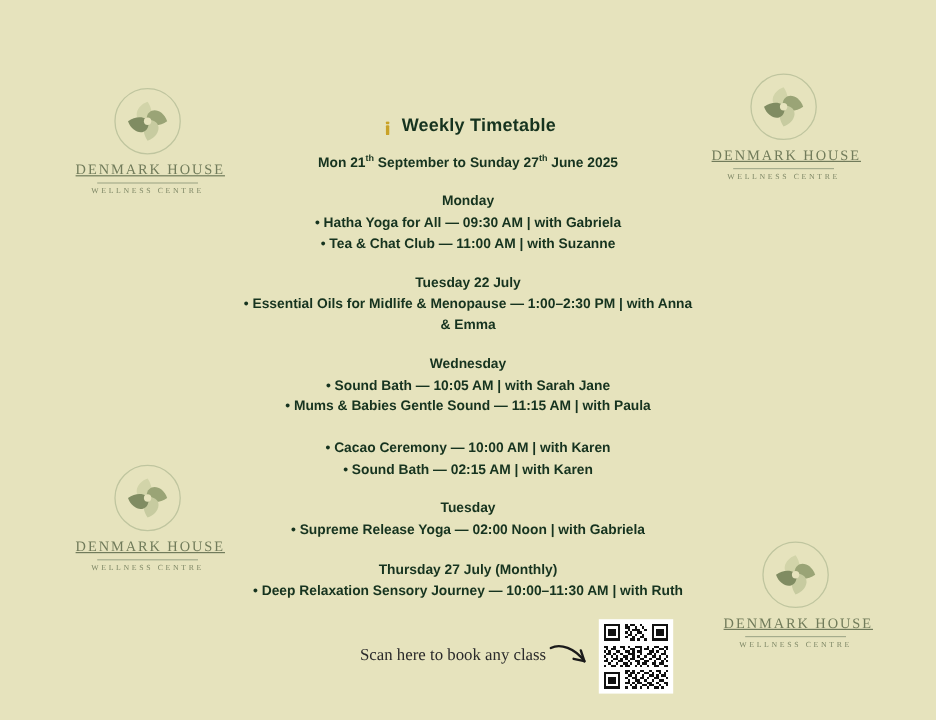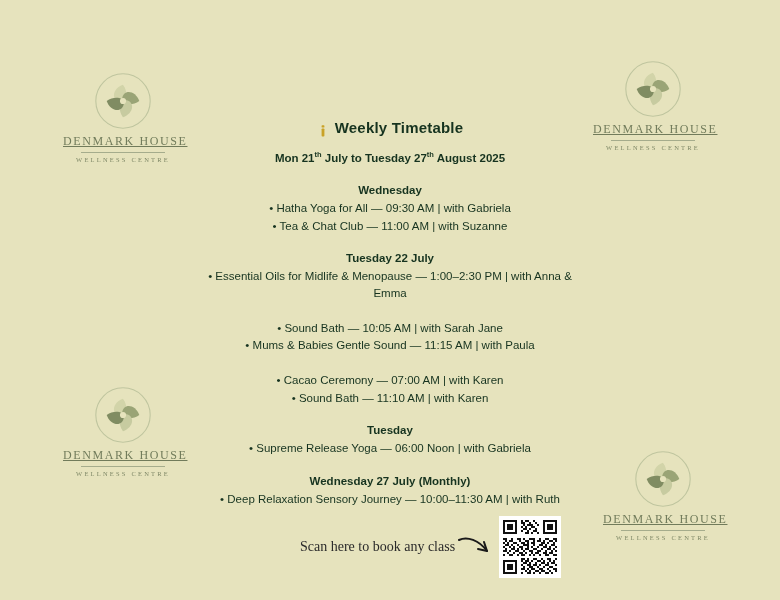--- a/index.html
+++ b/index.html
@@ -61,21 +61,20 @@
   #logo-bl { left: 63px;  top: 386px; }
   #logo-br { left: 603px; top: 450px; }
 
   
   .content {
     position: absolute;
     left: 190px;
     top: 96px;
     width: 400px;
     text-align: center;
-    margin-top: 23px;
   }
   .title-row {
     display: flex;
     align-items: center;
     justify-content: center;
     gap: 6px;
     margin-bottom: 14px;
   }
   .title {
     font-size: 15px;
@@ -105,21 +104,21 @@
     margin-bottom: 18px;
   }
   .day-name {
     font-size: 11.5px;
     font-weight: bold;
     color: #16331f;
     margin-bottom: 4px;
   }
   .entry {
     font-size: 11.5px;
-    font-weight: normal;
+    font-weight: bold;
     color: #16331f;
     line-height: 1.45;
     margin: 0 auto 1px auto;
     width: 376px;
     text-align: center;
   }
 
   
   .book-row {
     position: absolute;
@@ -214,51 +213,52 @@
       <span class="info-icon">
         <svg viewBox="0 0 12 12" width="12" height="12">
           <rect x="4.6" y="0.3" width="2.8" height="2.2" rx="0.6" fill="#c9a227"></rect>
           <rect x="4.6" y="3.4" width="2.8" height="8.2" rx="0.8" fill="#c9a227"></rect>
         </svg>
       </span>
       <span class="title">Weekly Timetable</span>
     </div>
 
     <div class="daterange">
-      <span>Mon 21</span><sup>th</sup><span> July to Tuesday 27</span><sup>th</sup><span> August 2025</span>
-    </div>
-
-    <div class="day-block">
-      <div class="day-name">Wednesday</div>
+      <span>Mon 21</span><sup>th</sup><span> September to Sunday 27</span><sup>th</sup><span> June 2025</span>
+    </div>
+
+    <div class="day-block">
+      <div class="day-name">Monday</div>
       <div class="entry">• Hatha Yoga for All — 09:30 AM | with Gabriela</div>
       <div class="entry">• Tea &amp; Chat Club — 11:00 AM | with Suzanne</div>
     </div>
 
     <div class="day-block">
       <div class="day-name">Tuesday 22 July</div>
       <div class="entry">• Essential Oils for Midlife &amp; Menopause — 1:00–2:30 PM | with Anna &amp; Emma</div>
     </div>
 
     <div class="day-block">
+      <div class="day-name">Wednesday</div>
       <div class="entry">• Sound Bath — 10:05 AM | with Sarah Jane</div>
       <div class="entry">• Mums &amp; Babies Gentle Sound — 11:15 AM | with Paula</div>
     </div>
 
     <div class="day-block">
-      <div class="entry">• Cacao Ceremony — 07:00 AM | with Karen</div>
-      <div class="entry">• Sound Bath — 11:10 AM | with Karen</div>
+      <div class="entry">• Cacao Ceremony — 10:00 AM | with Karen</div>
+      <div class="entry">• Sound Bath — 02:15 AM | with Karen</div>
     </div>
 
     <div class="day-block">
       <div class="day-name">Tuesday</div>
-      <div class="entry">• Supreme Release Yoga — 06:00 Noon | with Gabriela</div>
-    </div>
-
-    <div class="day-block">
-      <div class="day-name">Wednesday 27 July (Monthly)</div>
+      <div class="entry">• Supreme Release Yoga — 02:00 Noon | with Gabriela</div>
+    </div>
+
+    <div class="day-block">
+      <div class="day-name">Thursday 27 July (Monthly)</div>
       <div class="entry">• Deep Relaxation Sensory Journey — 10:00–11:30 AM | with Ruth</div>
     </div>
 
   </div>
 
   <div class="book-row">
     <span class="book-text">Scan here to book any class</span>
     <svg class="arrow" viewBox="0 0 36 26">
       <path d="M2 6 C10 2 22 6 30 17" stroke="#1a1a1a" stroke-width="2" fill="none" stroke-linecap="round"></path>
       <path d="M30 17 L21 15 M30 17 L27 8" stroke="#1a1a1a" stroke-width="2" fill="none" stroke-linecap="round"></path>

